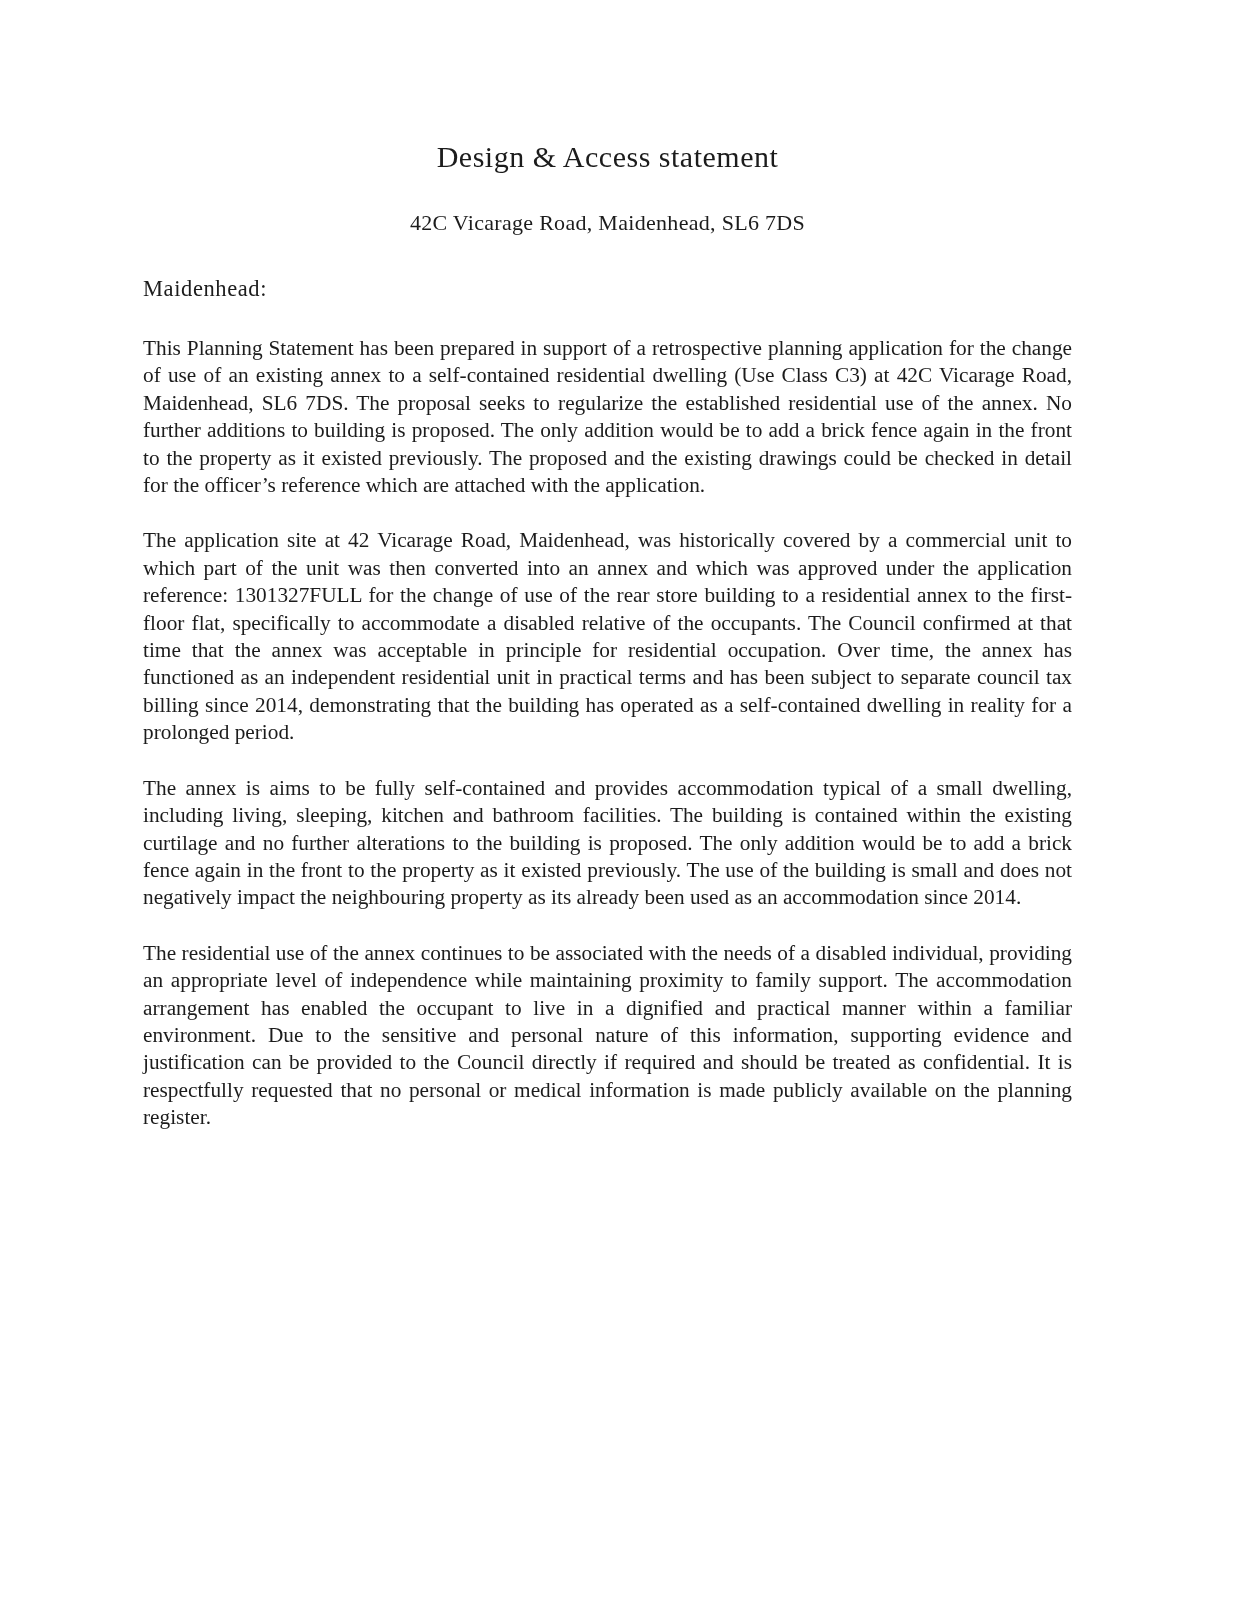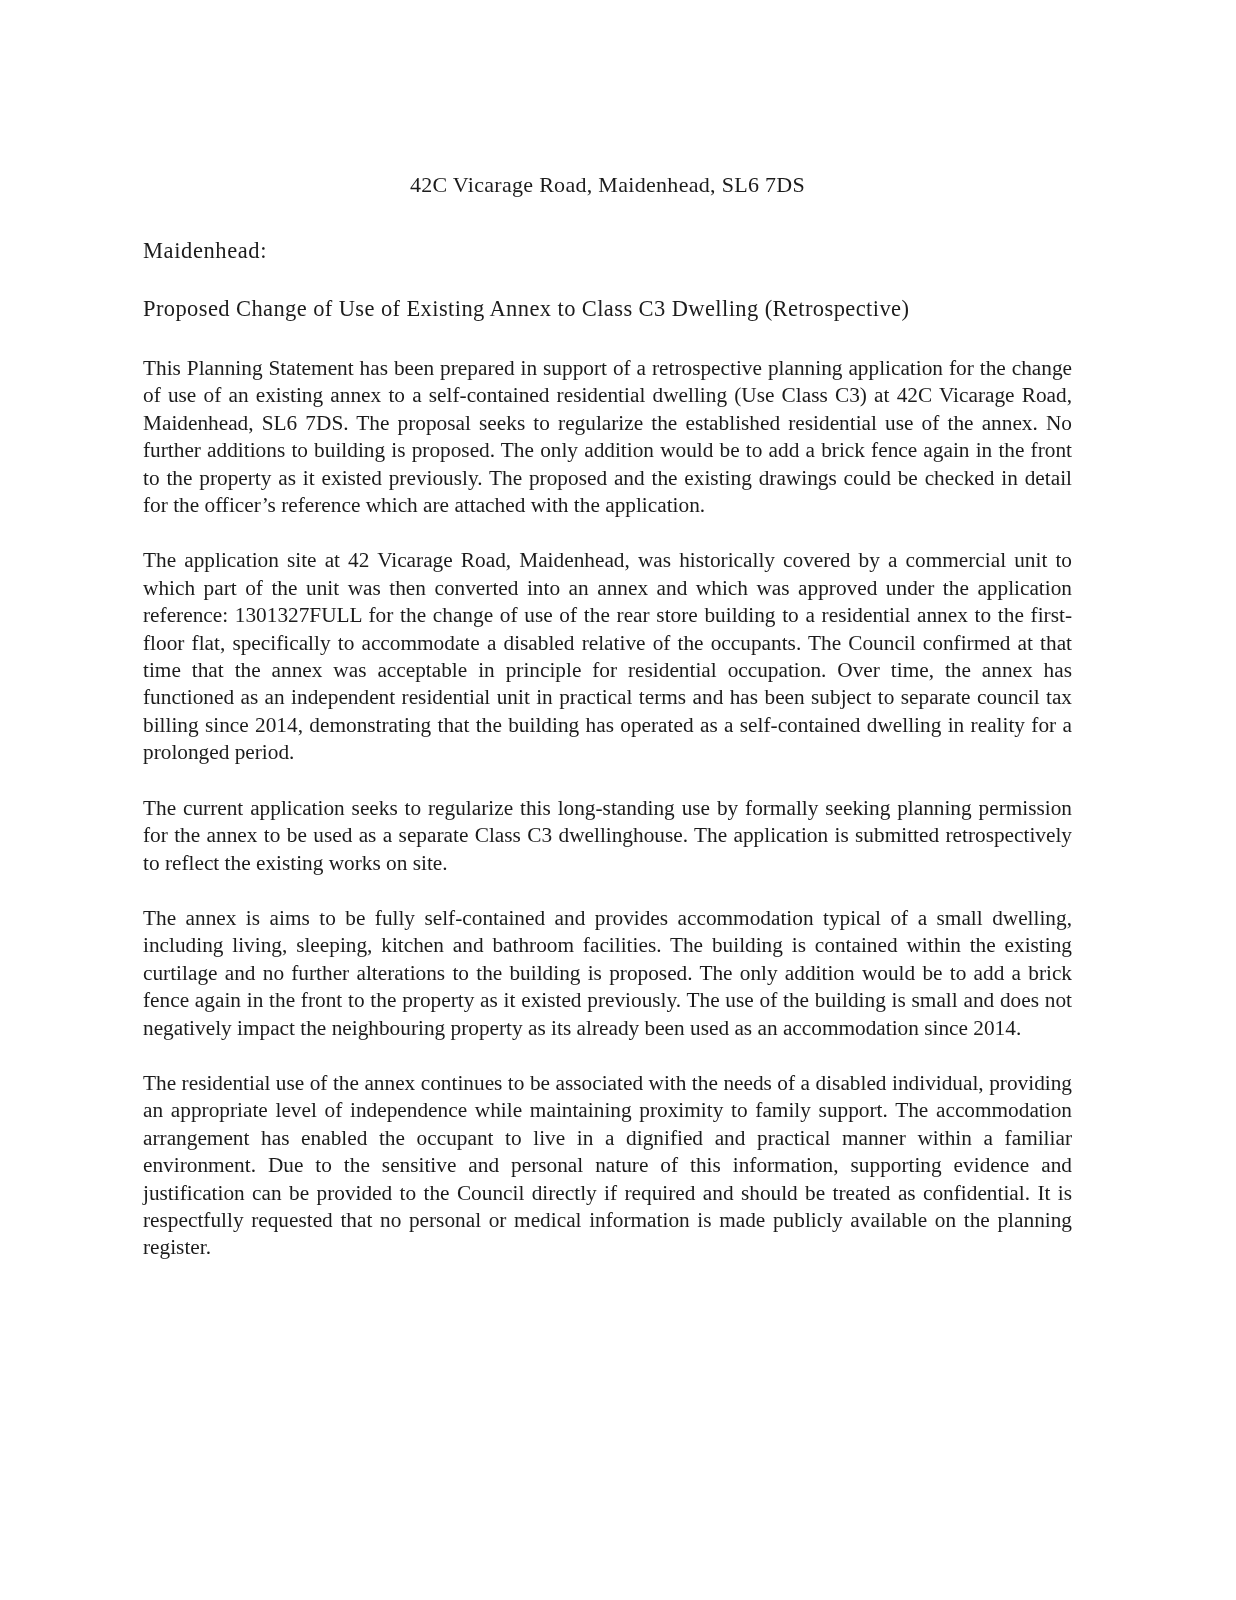--- a/index.html
+++ b/index.html
@@ -59,29 +59,28 @@
   .body-copy p.first {
     margin-top: 32px;
   }
 </style>
 </head>
 <body>
 
 <div class="page">
   <div class="content">
 
+    <h1 class="doc-title">Design &amp; Access statement</h1>
 
     <div class="doc-subtitle">42C Vicarage Road, Maidenhead, SL6 7DS</div>
 
     <div class="desc-label">Maidenhead:</div>
 
-    <div class="desc-text">Proposed Change of Use of Existing Annex to Class C3 Dwelling (Retrospective)</div>
 
     <div class="body-copy">
       <p class="first">This Planning Statement has been prepared in support of a retrospective planning application for the change of use of an existing annex to a self-contained residential dwelling (Use Class C3) at 42C Vicarage Road, Maidenhead, SL6 7DS. The proposal seeks to regularize the established residential use of the annex. No further additions to building is proposed. The only addition would be to add a brick fence again in the front to the property as it existed previously. The proposed and the existing drawings could be checked in detail for the officer’s reference which are attached with the application.</p>
       <p>The application site at 42 Vicarage Road, Maidenhead, was historically covered by a commercial unit to which part of the unit was then converted into an annex and which was approved under the application reference: 1301327FULL for the change of use of the rear store building to a residential annex to the first-floor flat, specifically to accommodate a disabled relative of the occupants. The Council confirmed at that time that the annex was acceptable in principle for residential occupation. Over time, the annex has functioned as an independent residential unit in practical terms and has been subject to separate council tax billing since 2014, demonstrating that the building has operated as a self-contained dwelling in reality for a prolonged period.</p>
-      <p>The current application seeks to regularize this long-standing use by formally seeking planning permission for the annex to be used as a separate Class C3 dwellinghouse. The application is submitted retrospectively to reflect the existing works on site.</p>
       <p>The annex is aims to be fully self-contained and provides accommodation typical of a small dwelling, including living, sleeping, kitchen and bathroom facilities. The building is contained within the existing curtilage and no further alterations to the building is proposed. The only addition would be to add a brick fence again in the front to the property as it existed previously. The use of the building is small and does not negatively impact the neighbouring property as its already been used as an accommodation since 2014.</p>
       <p>The residential use of the annex continues to be associated with the needs of a disabled individual, providing an appropriate level of independence while maintaining proximity to family support. The accommodation arrangement has enabled the occupant to live in a dignified and practical manner within a familiar environment. Due to the sensitive and personal nature of this information, supporting evidence and justification can be provided to the Council directly if required and should be treated as confidential. It is respectfully requested that no personal or medical information is made publicly available on the planning register.</p>
     </div>
 
   </div>
 </div>
 
 </body></html>

